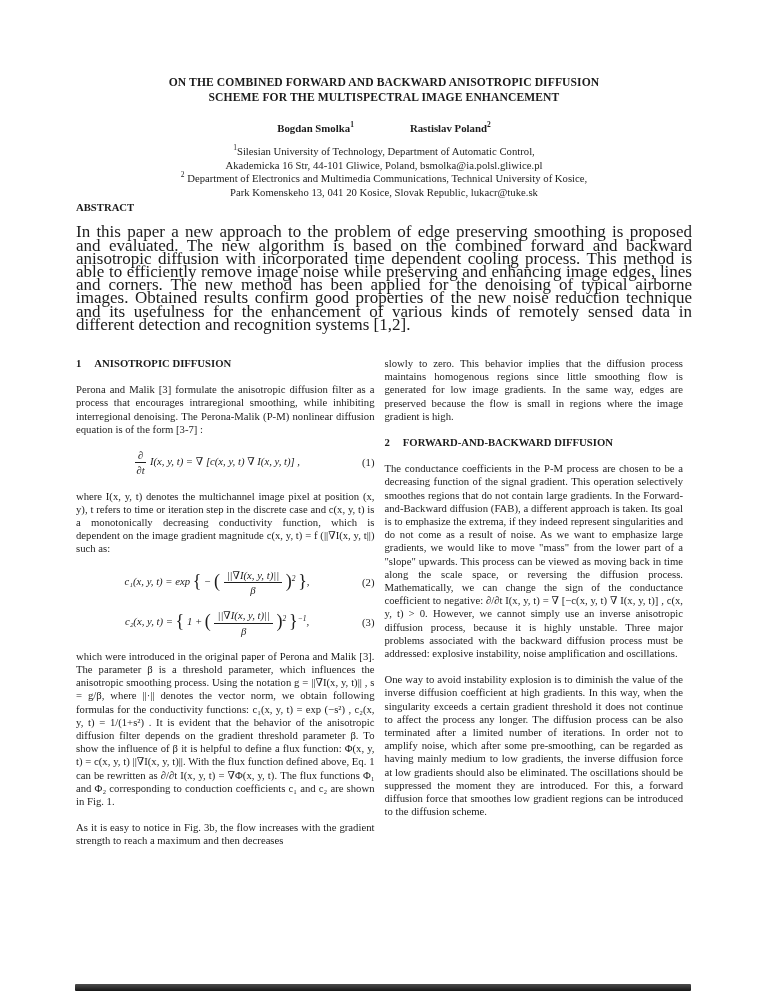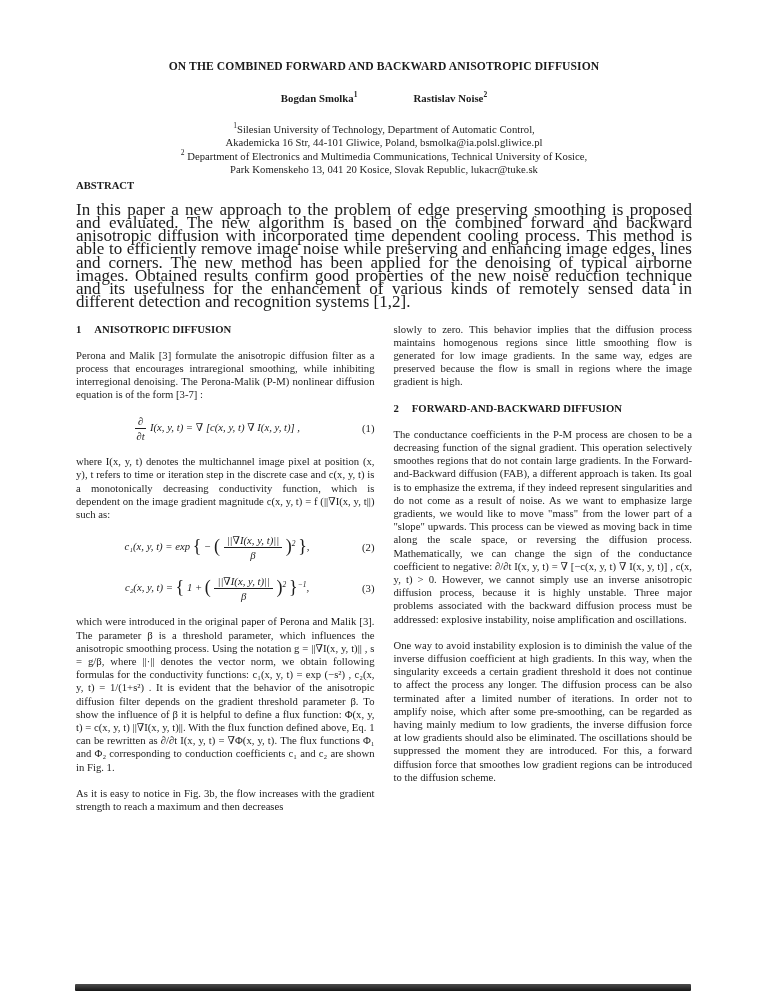--- a/index.html
+++ b/index.html
@@ -4,36 +4,36 @@
 <style>
   * { margin:0; padding:0; box-sizing:border-box; }
   html, body { width:768px; height:994px; }
   body {
     background:#ffffff;
     font-family:"Liberation Serif", "DejaVu Serif", serif;
     color:#1c1c1c;
     position:relative;
     overflow:hidden;
   }
-  .sheet { position:absolute; inset:0; background:#fff; padding:60px 76px 0 76px; }
+  .sheet { position:absolute; inset:0; background:#fff; padding:76px 76px 0 76px; }
 
   .title { text-align:center; font-weight:bold; font-size:11.6px; line-height:14.5px; letter-spacing:0.1px; }
 
   .authors { display:flex; justify-content:center; gap:56px; margin-top:17px; font-size:10.8px; font-weight:bold;text-align:right; }
   sup { font-size:7.5px; vertical-align:super; line-height:0; }
 
-  .affils { text-align:center; margin-top:19px; font-size:10.7px; line-height:13.6px; }
+  .affils { text-align:center; margin-top:11px; font-size:10.7px; line-height:13.6px; }
 
   .keywords { margin-top:15px; font-size:10.7px; }
   .keywords .kw-label { font-weight:bold; }
 
   .abstract-heading { margin-top:2px; font-weight:bold; font-size:10.7px; }
   .abstract { margin-top:12px; font-size:17px; line-height:13.2px; text-align:justify; }
 
-  .columns { display:flex; gap:19px; margin-top:14px; }
+  .columns { display:flex; gap:10px; margin-top:26px; }
   .col { width:298.5px; font-size:10.7px; line-height:13.2px; text-align:justify; }
   .col p { margin-bottom:13px; }
 
   h2.sec { font-size:10.7px; font-weight:bold; margin-bottom:13px; text-align:left; }
   h2.sec .sec-title { margin-left:13px; }
 
   .equation { display:flex; align-items:center; margin:4px 0 13px 0; font-style:italic; font-size:10.7px; }
   .eq-body { flex:1; text-align:center; white-space:nowrap; }
   .eq-number { font-style:normal; padding-left:4px; }
   .frac { display:inline-block; vertical-align:middle; text-align:center; line-height:1.15; margin:0 1px; }
@@ -50,25 +50,26 @@
     border-radius:1px;
   }
 </style>
 </head>
 <body>
 
 <div class="sheet">
 
   <h1 class="title">
     <span>ON THE COMBINED FORWARD AND BACKWARD ANISOTROPIC DIFFUSION</span><br>
+    <span>SCHEME FOR THE MULTISPECTRAL IMAGE ENHANCEMENT</span>
   </h1>
 
   <div class="authors">
     <span><span>Bogdan Smolka</span><sup>1</sup></span>
-    <span><span>Rastislav Noise</span><sup>2</sup></span>
+    <span><span>Rastislav Poland</span><sup>2</sup></span>
   </div>
 
   <div class="affils">
     <div><sup>1</sup><span>Silesian University of Technology, Department of Automatic Control,</span></div>
     <div><span>Akademicka 16 Str, 44-101 Gliwice, Poland, bsmolka@ia.polsl.gliwice.pl</span></div>
     <div><sup>2</sup> <span>Department of Electronics and Multimedia Communications, Technical University of Kosice,</span></div>
     <div><span>Park Komenskeho 13, 041 20 Kosice, Slovak Republic, lukacr@tuke.sk</span></div>
   </div>
 
 

